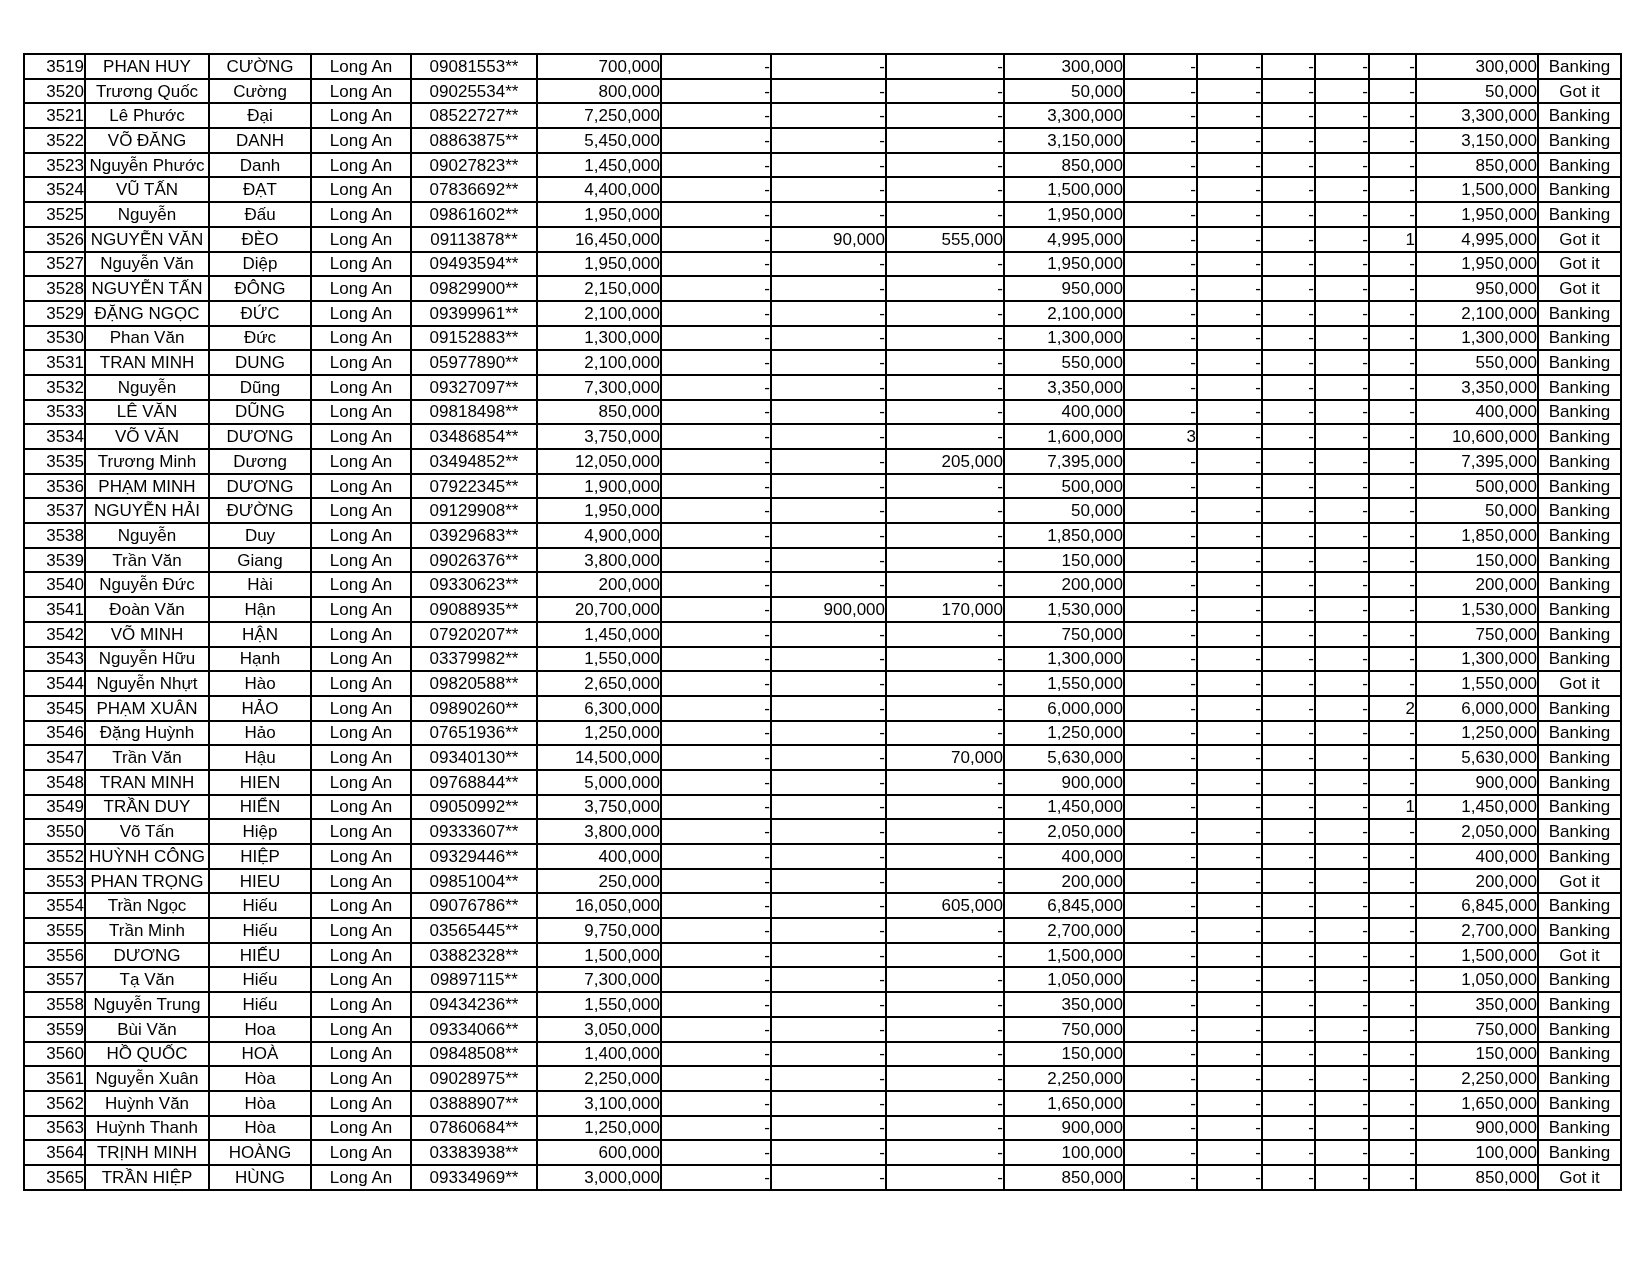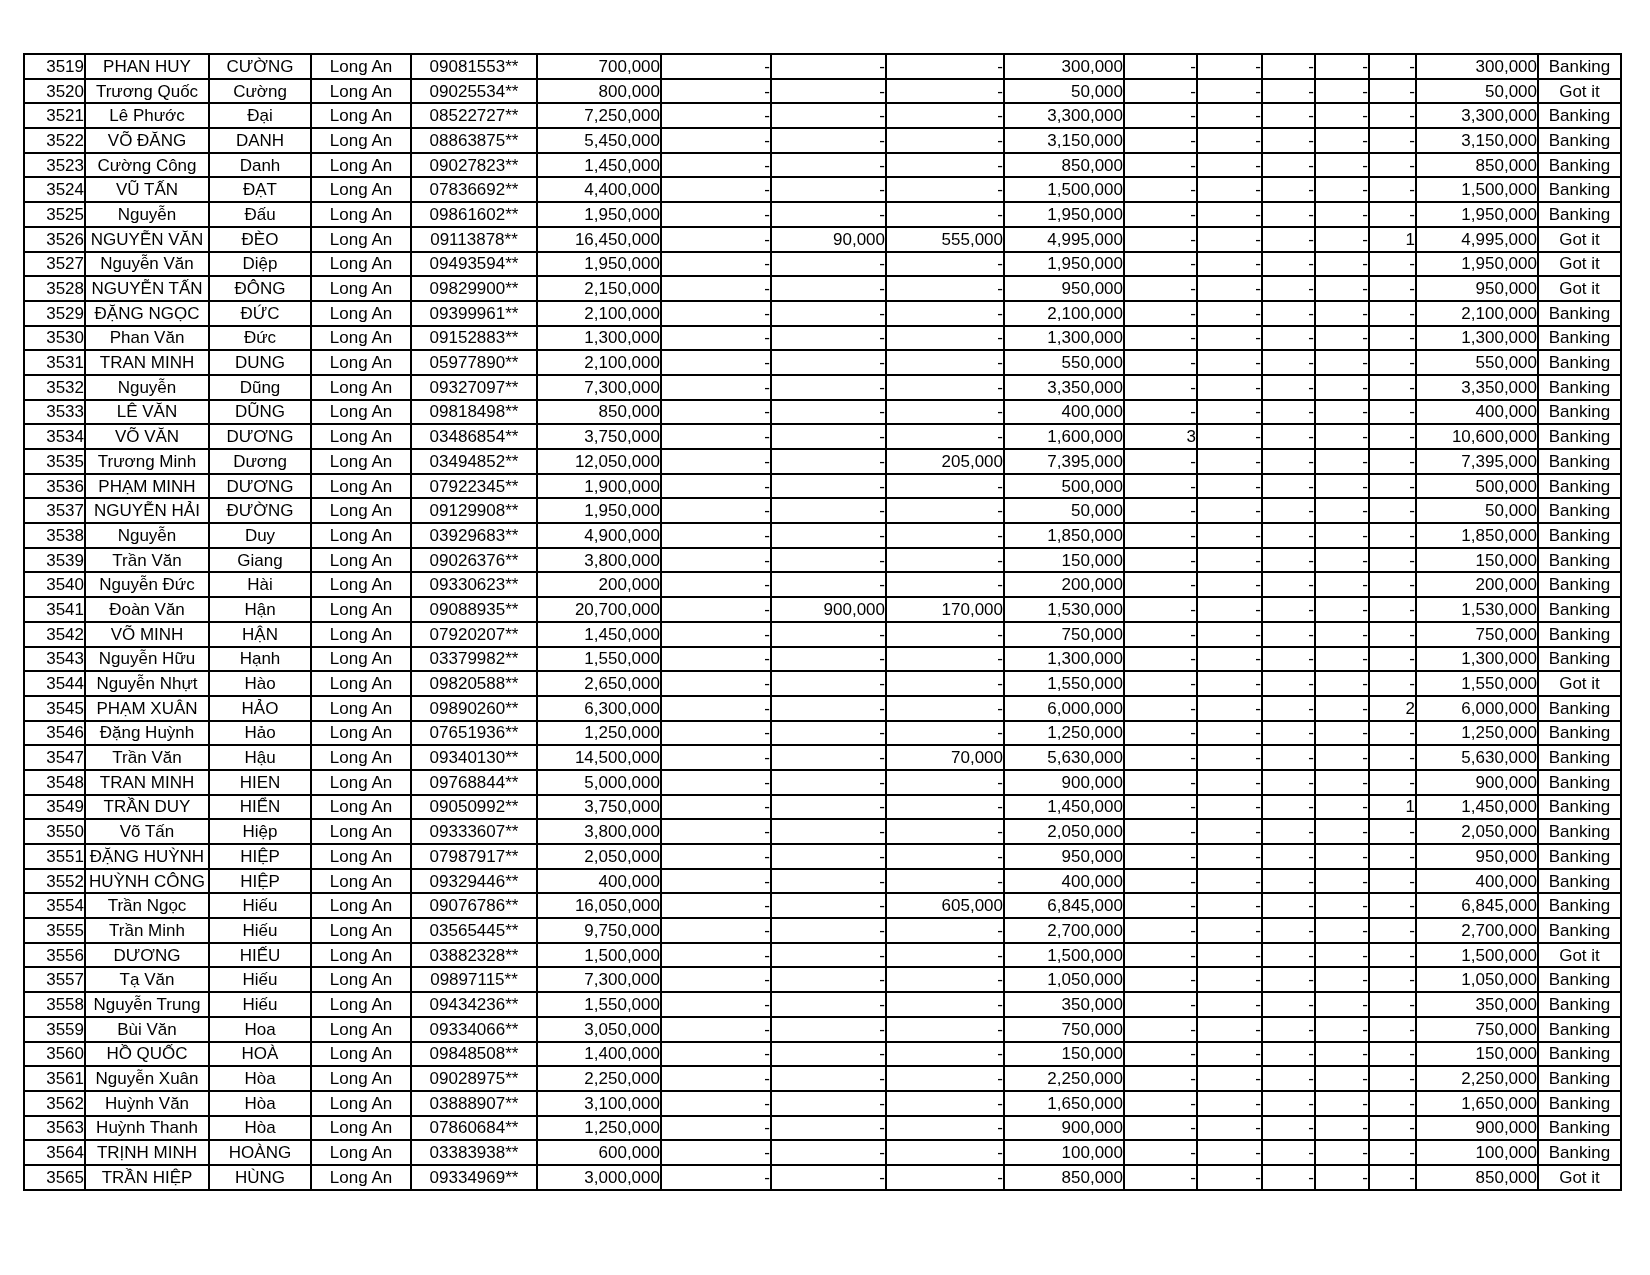--- a/index.html
+++ b/index.html
@@ -133,21 +133,21 @@
           <td class="t-dr">-</td>
           <td class="t-dr">-</td>
           <td class="t-dr">-</td>
           <td class="t-dr">-</td>
           <td class="t-dr">-</td>
           <td class="t-amt">3,150,000</td>
           <td class="t-ctr">Banking</td>
         </tr>
         <tr>
           <td class="t-id">3523</td>
-          <td class="t-ctr">Cường Công</td>
+          <td class="t-ctr">Nguyễn Phước</td>
           <td class="t-ctr">Danh</td>
           <td class="t-ctr">Long An</td>
           <td class="t-ctr">09027823**</td>
           <td class="t-amt">1,450,000</td>
           <td class="t-dr">-</td>
           <td class="t-dr">-</td>
           <td class="t-dr">-</td>
           <td class="t-amt">850,000</td>
           <td class="t-dr">-</td>
           <td class="t-dr">-</td>
@@ -664,56 +664,56 @@
           <td class="t-amt">2,050,000</td>
           <td class="t-dr">-</td>
           <td class="t-dr">-</td>
           <td class="t-dr">-</td>
           <td class="t-dr">-</td>
           <td class="t-dr">-</td>
           <td class="t-amt">2,050,000</td>
           <td class="t-ctr">Banking</td>
         </tr>
         <tr>
-          <td class="t-id">3551</td>
-          <td class="t-ctr">ĐẶNG HUỲNH</td>
-          <td class="t-ctr">HIỆP</td>
-          <td class="t-ctr">Long An</td>
-          <td class="t-ctr">07987917**</td>
-          <td class="t-amt">2,050,000</td>
-          <td class="t-dr">-</td>
-          <td class="t-dr">-</td>
-          <td class="t-dr">-</td>
-          <td class="t-amt">950,000</td>
-          <td class="t-dr">-</td>
-          <td class="t-dr">-</td>
-          <td class="t-dr">-</td>
-          <td class="t-dr">-</td>
-          <td class="t-dr">-</td>
-          <td class="t-amt">950,000</td>
-          <td class="t-ctr">Banking</td>
-        </tr>
-        <tr>
           <td class="t-id">3552</td>
           <td class="t-ctr">HUỲNH CÔNG</td>
           <td class="t-ctr">HIỆP</td>
           <td class="t-ctr">Long An</td>
           <td class="t-ctr">09329446**</td>
           <td class="t-amt">400,000</td>
           <td class="t-dc">-</td>
           <td class="t-dc">-</td>
           <td class="t-dc">-</td>
           <td class="t-amt">400,000</td>
           <td class="t-dc">-</td>
           <td class="t-dc">-</td>
           <td class="t-dc">-</td>
           <td class="t-dc">-</td>
           <td class="t-dc">-</td>
           <td class="t-amt">400,000</td>
           <td class="t-ctr">Banking</td>
+        </tr>
+        <tr>
+          <td class="t-id">3553</td>
+          <td class="t-ctr">PHAN TRỌNG</td>
+          <td class="t-ctr">HIEU</td>
+          <td class="t-ctr">Long An</td>
+          <td class="t-ctr">09851004**</td>
+          <td class="t-amt">250,000</td>
+          <td class="t-dc">-</td>
+          <td class="t-dc">-</td>
+          <td class="t-dc">-</td>
+          <td class="t-amt">200,000</td>
+          <td class="t-dc">-</td>
+          <td class="t-dc">-</td>
+          <td class="t-dc">-</td>
+          <td class="t-dc">-</td>
+          <td class="t-dc">-</td>
+          <td class="t-amt">200,000</td>
+          <td class="t-ctr">Got it</td>
         </tr>
         <tr>
           <td class="t-id">3554</td>
           <td class="t-ctr">Trần Ngọc</td>
           <td class="t-ctr">Hiếu</td>
           <td class="t-ctr">Long An</td>
           <td class="t-ctr">09076786**</td>
           <td class="t-amt">16,050,000</td>
           <td class="t-dr">-</td>
           <td class="t-dr">-</td>

